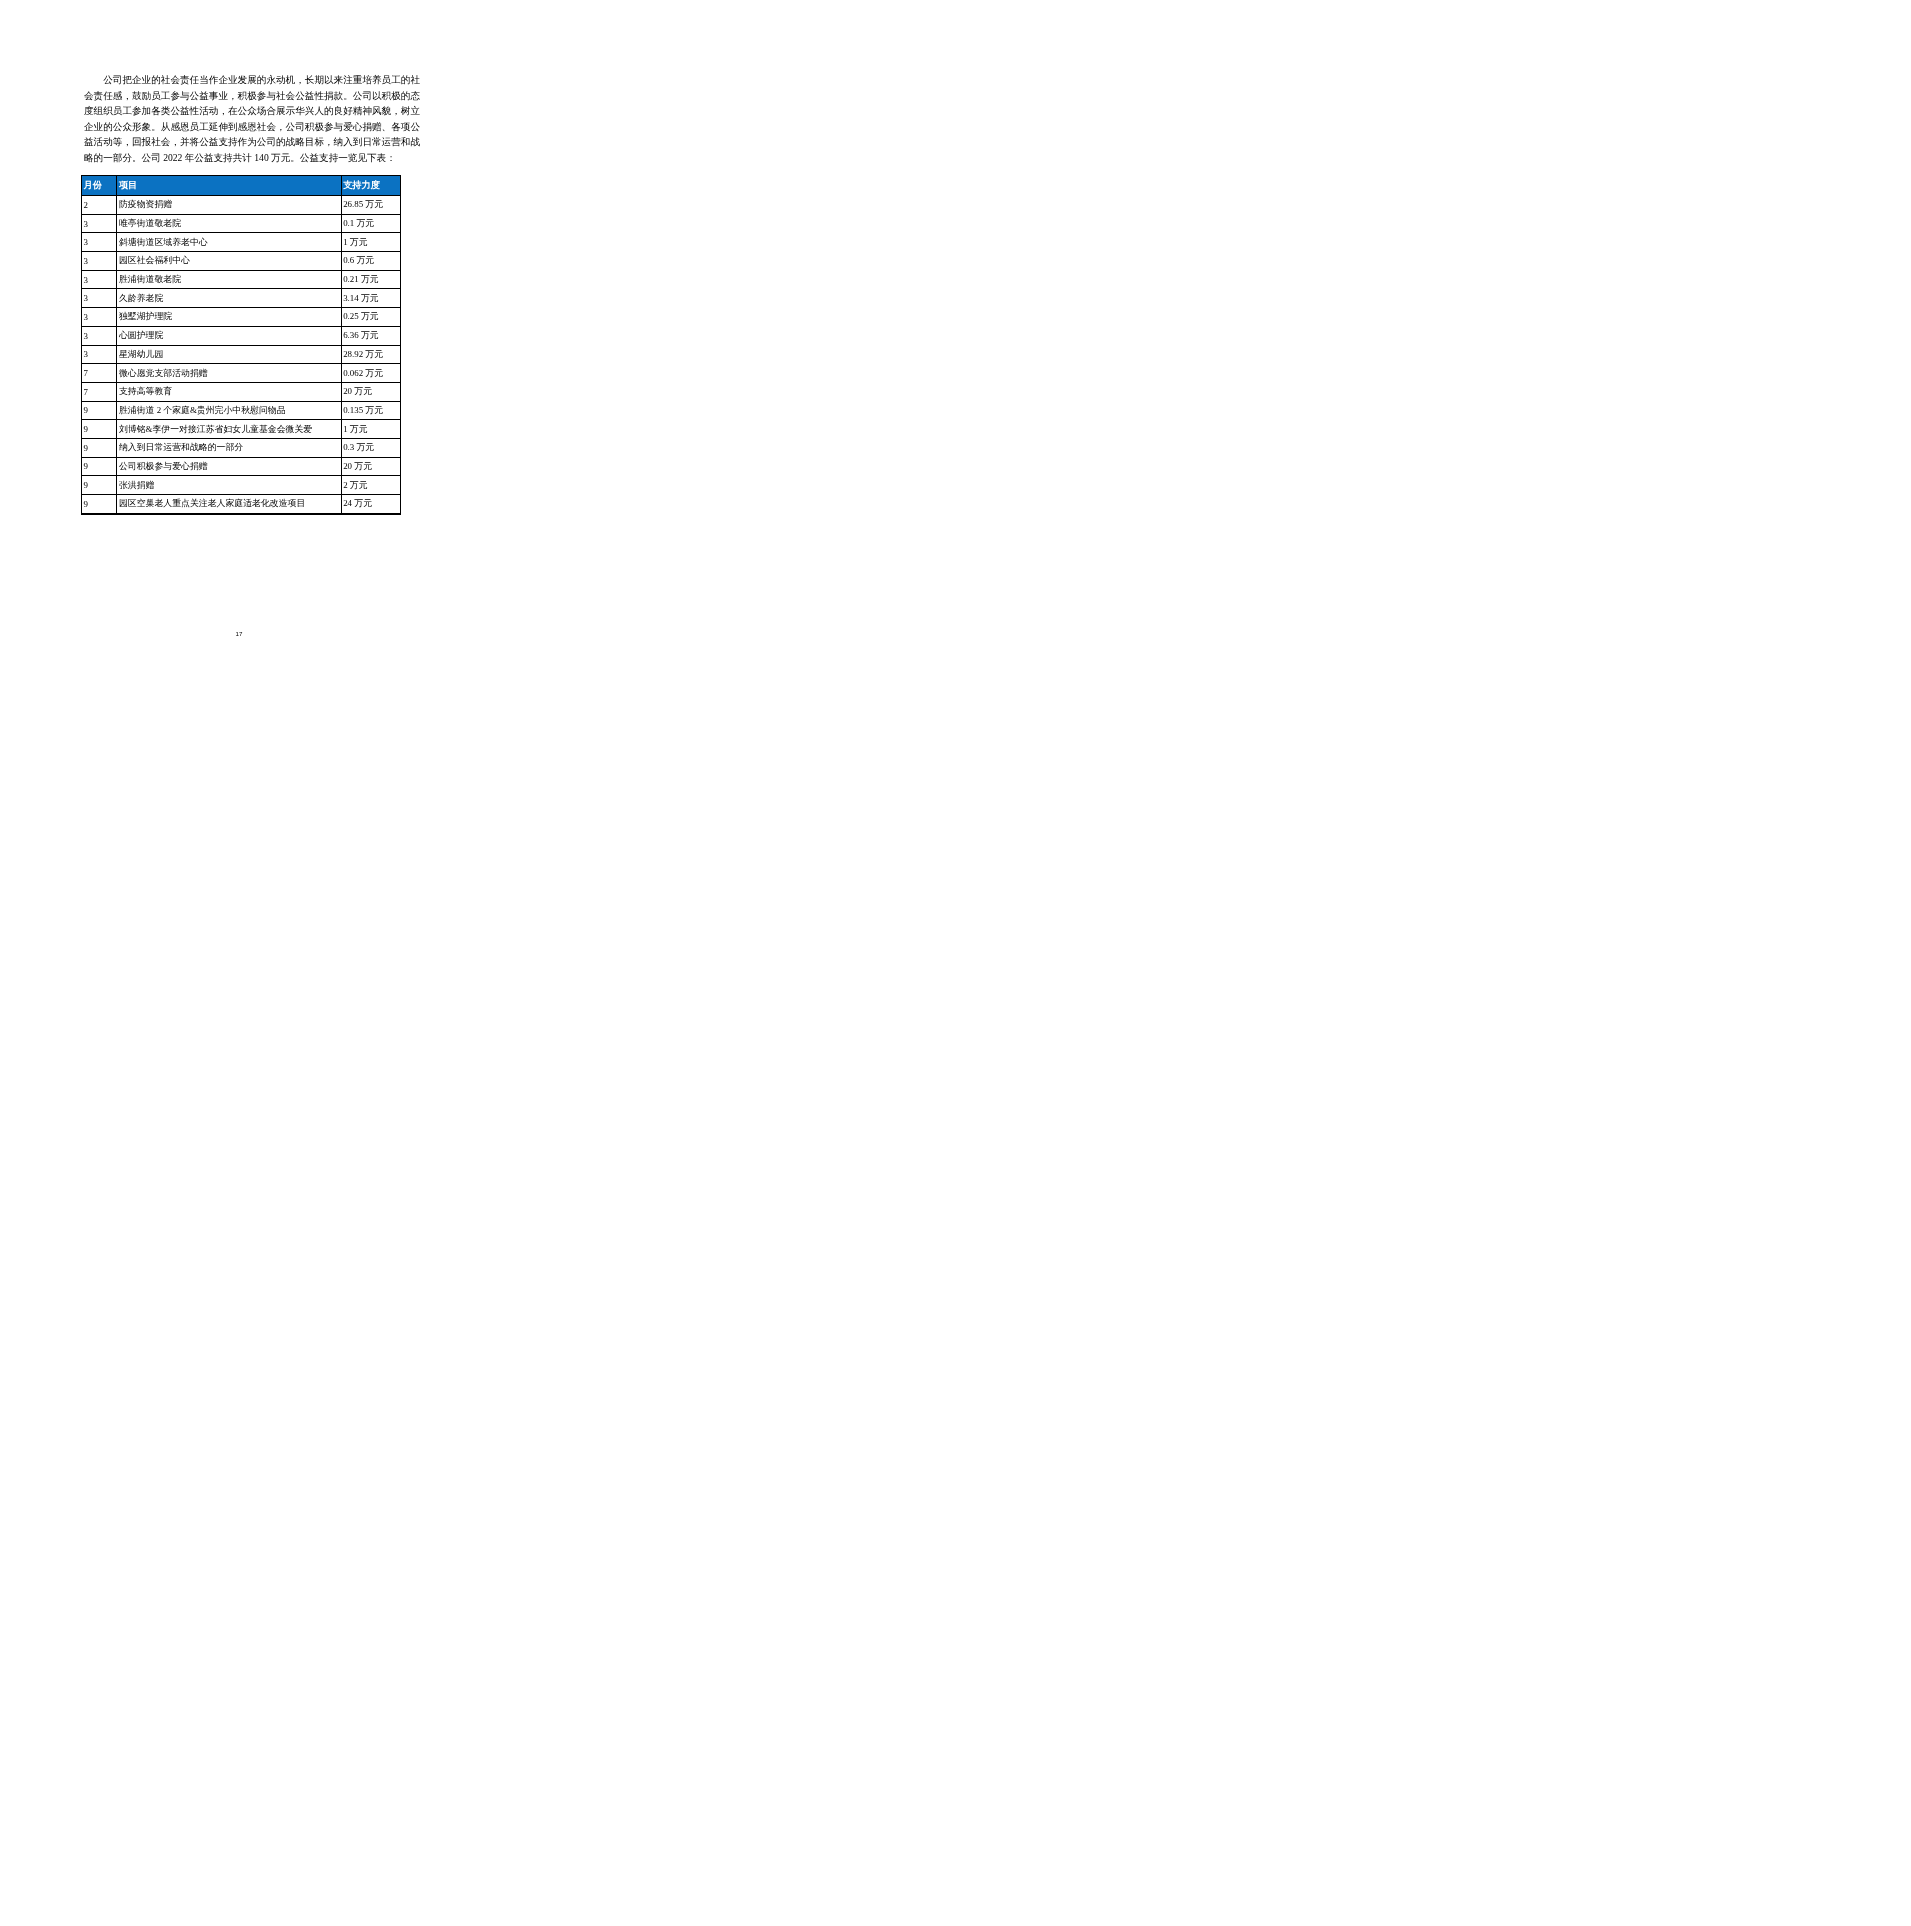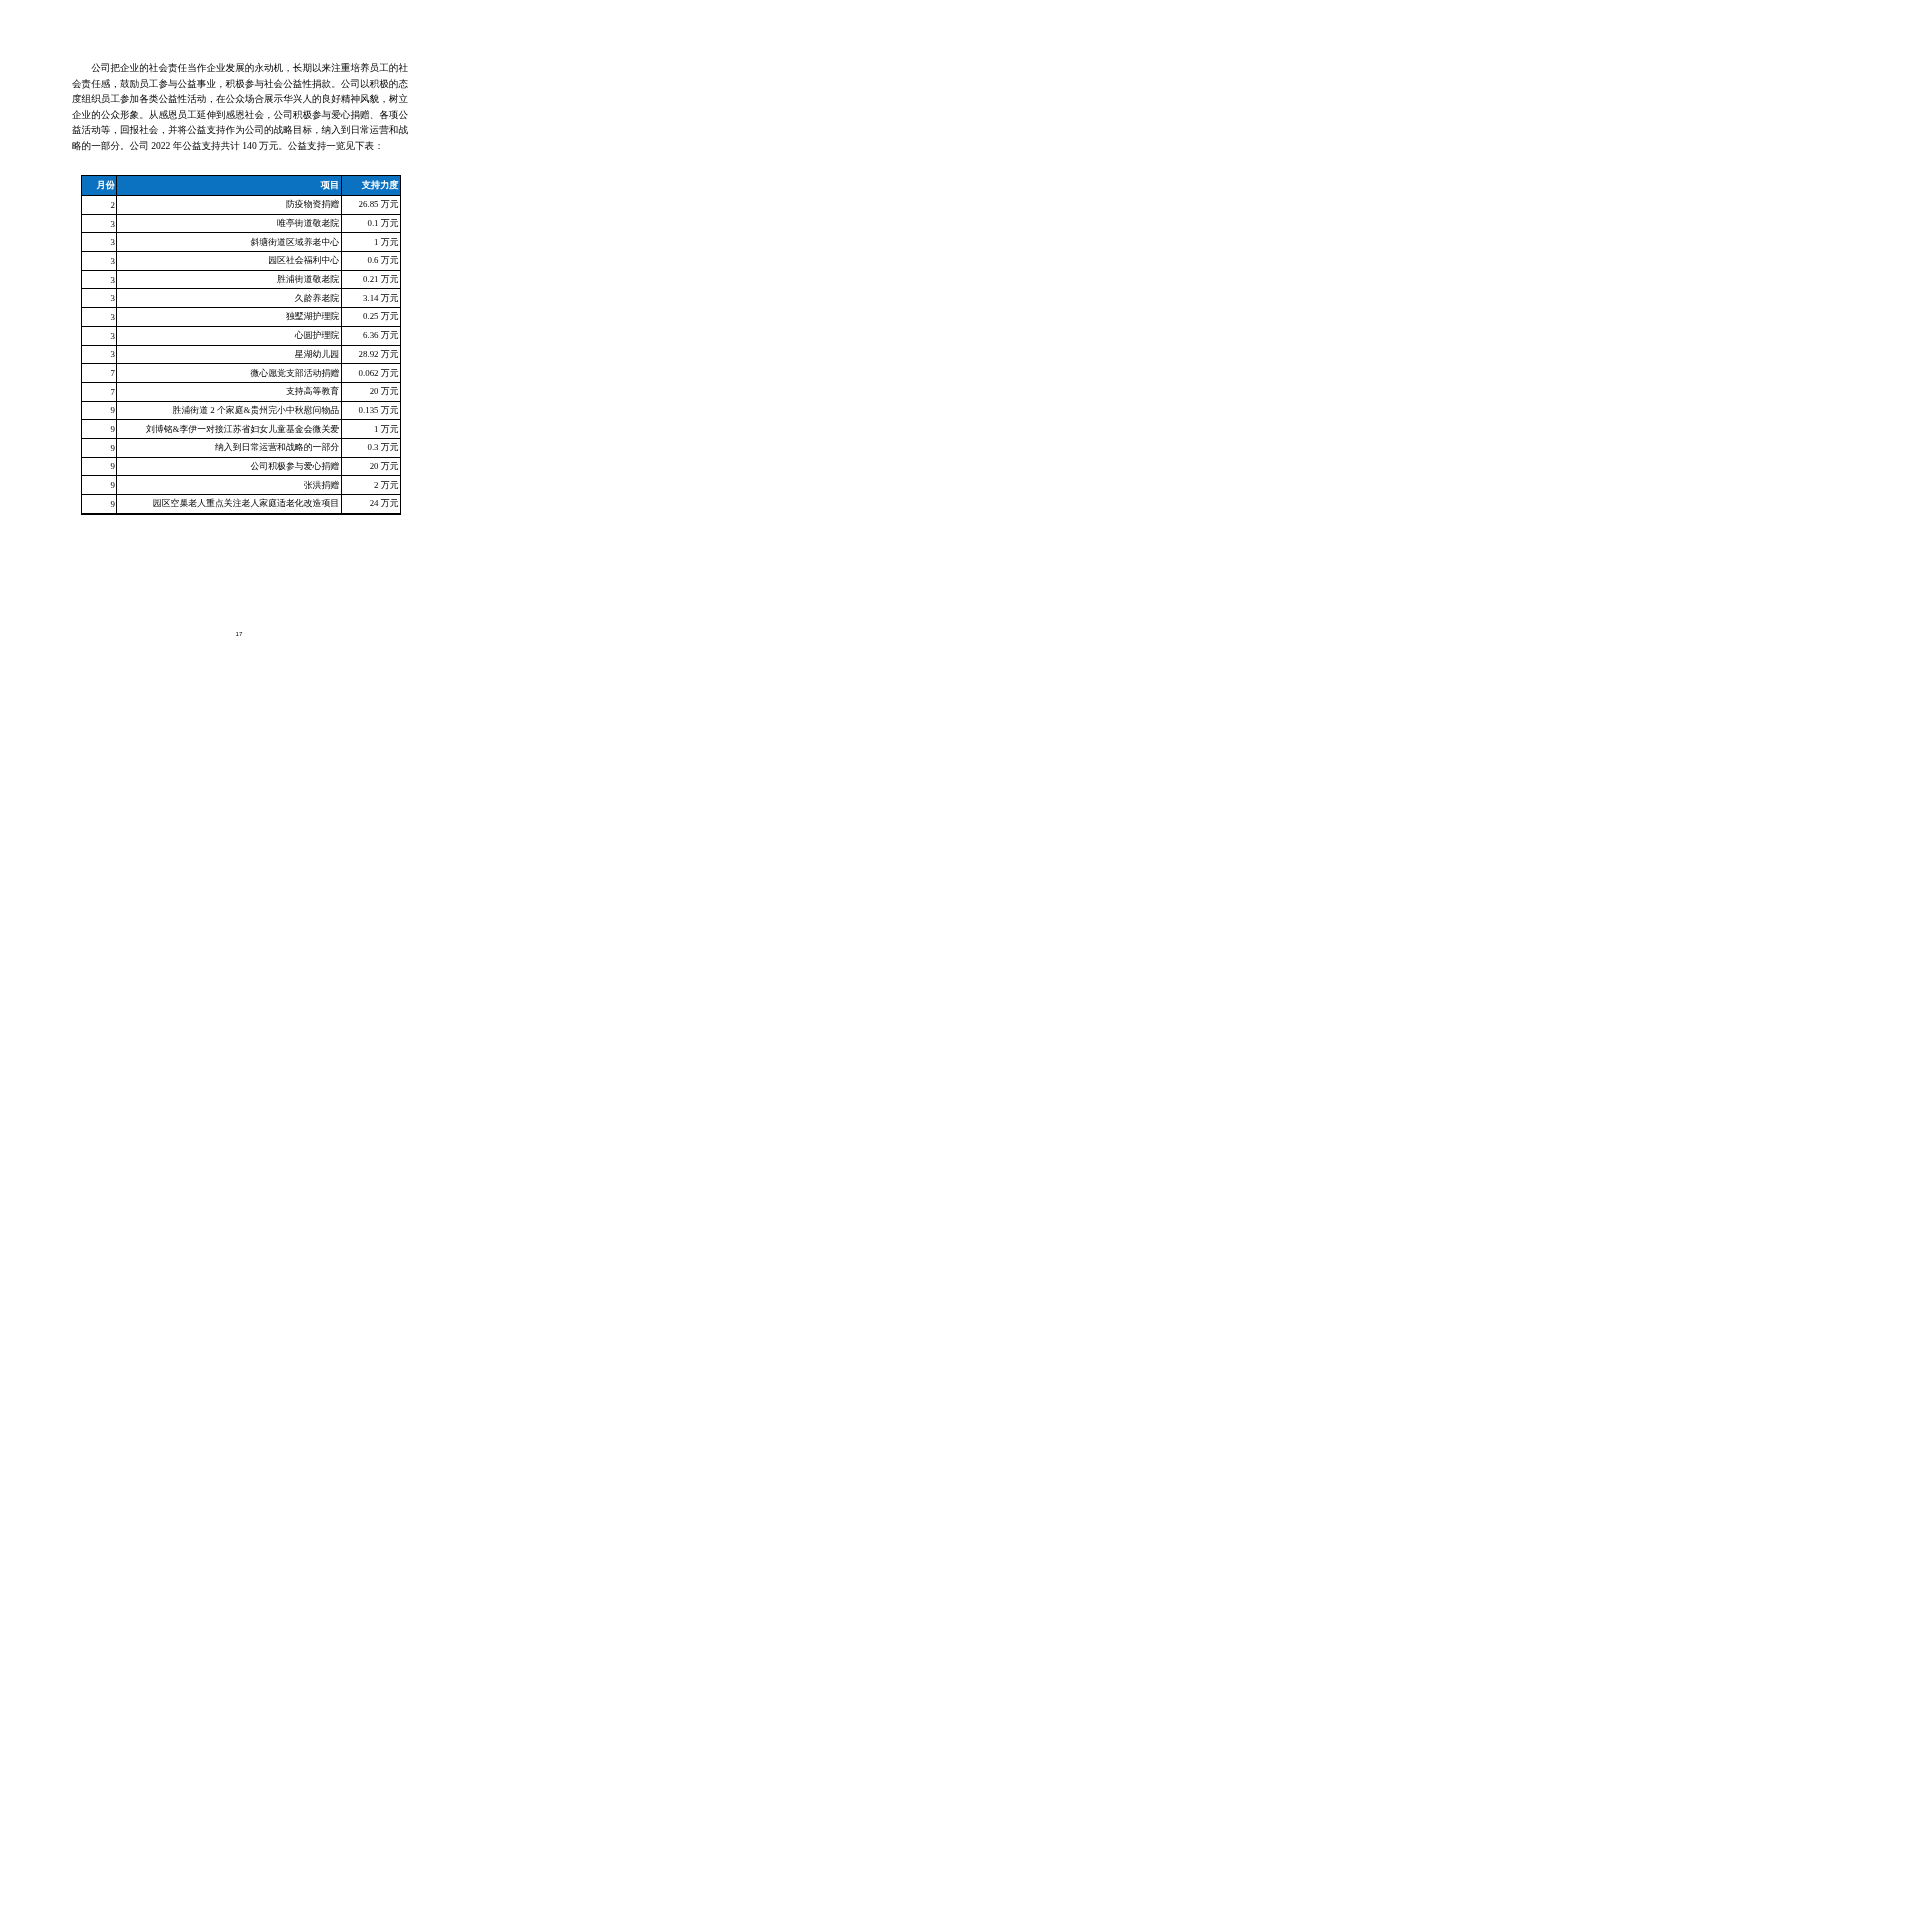--- a/index.html
+++ b/index.html
@@ -10,41 +10,41 @@
     background: #ffffff;
     color: #000000;
     font-family: "Liberation Serif", "DejaVu Serif", serif;
     overflow: hidden;
   }
   .body-paragraph {
     position: absolute;
     left: 68px;
     top: 56px;
     width: 336px;
-    margin: 4px;
+    margin: 16px;
     font-size: 9.6px;
     line-height: 15.6px;
     text-align: justify;
     text-indent: 2em;
   }
   .donation-table {
     position: absolute;
     left: 81px;
     top: 175px;
     width: 320px;
     border-collapse: collapse;
     table-layout: fixed;
     border: 1.5px double var(--border-color, #000);
     border-bottom: 2.7px double var(--border-color, #000);
   }
   .donation-table th, .donation-table td {
     border: 1.2px solid var(--border-color, #000);
     border-left-width: 0.8px;
     border-right-width: 0.8px;
-    text-align: right;
+    text-align: left;
     vertical-align: middle;
     padding: 0 1.5px;
     overflow: hidden;
   }
   .donation-table th {
     background: var(--header-bg, #0B72C2);
     color: var(--header-text, #ffffff);
     font-weight: bold;
     font-size: 9.2px;
     height: 19px;

